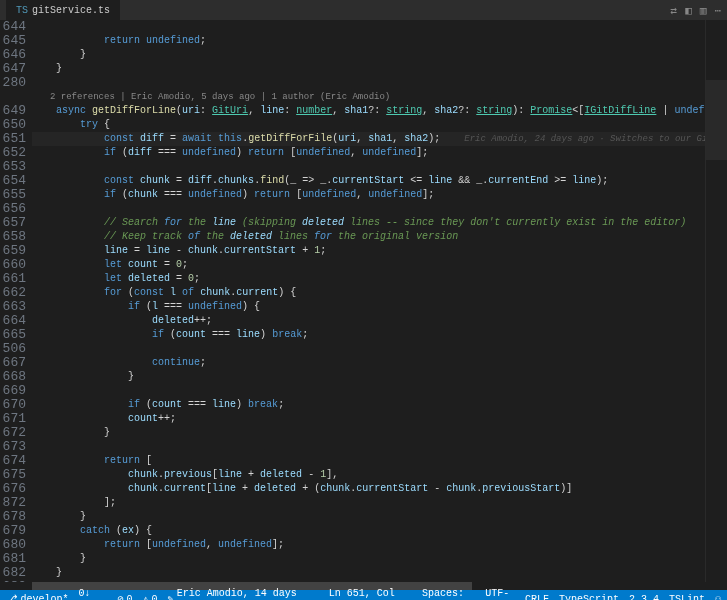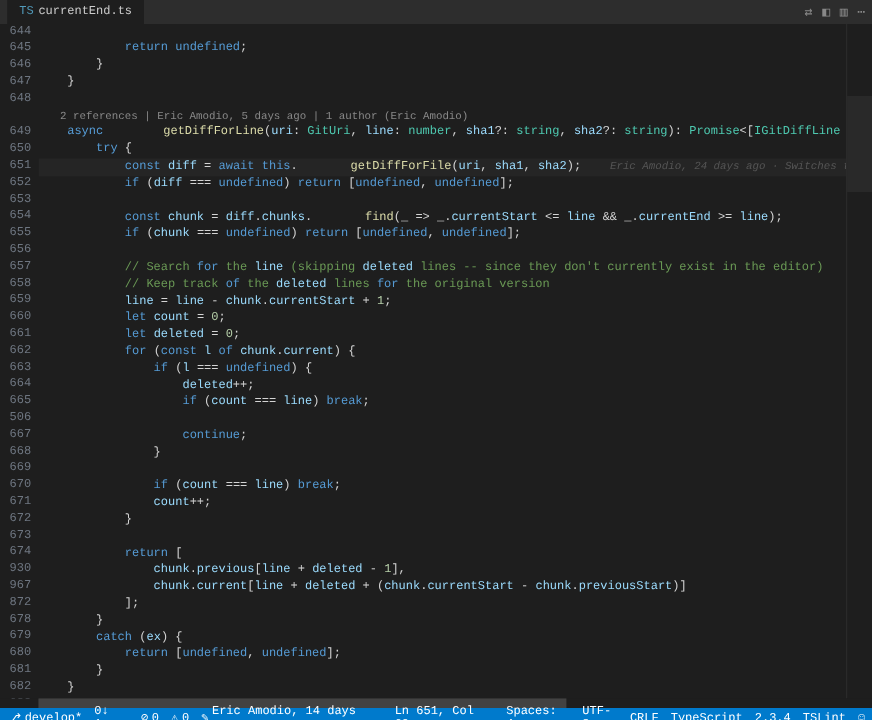--- a/index.html
+++ b/index.html
@@ -3,64 +3,64 @@
 <meta charset="utf-8">
 <style>
 * { margin: 0; padding: 0; box-sizing: border-box; }
 body { background: #1e1e1e; color: #d4d4d4; font-family: Consolas, 'Courier New', monospace; font-size: 11px; overflow: hidden; width: 727px; height: 600px; }
 .titlebar { height: 20px; background: #2d2d2d; display: flex; align-items: center; padding: 0 6px; }
 .tab { background: #1e1e1e; padding: 20px 10px; font-size: 10px; color: #ccc; display: flex; align-items: center; gap: 4px; }
 .tab-icon { color: #519aba; }
 .titlebar-icons { margin-left: auto; display: flex; gap: 8px; color: #888; }
 .titlebar-icons span { cursor: pointer; }
 .editor-wrap { display: flex; height: 562px; overflow: hidden; position: relative; }
-.gutter { width: 32px; background: #1e1e1e; color: #6e7681; text-align: right; padding-right: 6px; font-size: 10px; line-height: 14px; flex-shrink: 0; user-select: none; }
+.gutter { width: 32px; background: #1e1e1e; color: #6e7681; text-align: right; padding-right: 6px; font-size: 13px; line-height: 14px; flex-shrink: 0; user-select: none; }
 .code { flex: 1; overflow: hidden; font-size: 10px; line-height: 14px; white-space: pre; position: relative; }
 .codelens { color: #888; font-size: 9px; padding-left: 18px; }
 .blame { color: #555; font-style: italic; font-size: 9px; }
 .tok-kw { color: #569cd6; text-align: center; }
-.tok-fn { color: #dcdcaa; margin-left: 44px; }
-.tok-type { color: #4ec9b0; }
+.tok-fn { color: #dcdcaa; }
+.tok-type { color: #4ec9b0; text-decoration: underline; }
 .tok-num { color: #b5cea8; }
 .tok-prop { color: #9cdcfe; }
-.tok-comment { color: #6a9955; }
+.tok-comment { color: #6a9955; font-style: italic; }
 .tok-const { color: #569cd6; margin-top: 47px; }
 .minimap { width: 22px; background: #1e1e1e; border-left: 1px solid #2a2a2a; flex-shrink: 0; position: relative; }
 .minimap-slider { position: absolute; left: 0; right: 0; top: 60px; height: 80px; background: rgba(255,255,255,0.05); }
 .hscroll { height: 8px; background: #1e1e1e; }
 .hscroll-thumb { height: 8px; width: 440px; background: #424242; margin-left: 32px; }
 .statusbar { height: 18px; background: #007acc; display: flex; align-items: center; font-size: 10px; color: #fff; padding: 0 6px; gap: 10px; }
 .sb-left { display: flex; gap: 10px; align-items: center; }
 .sb-right { margin-left: auto; display: flex; gap: 10px; align-items: center; }
 .sb-item { display: flex; align-items: center; gap: 3px; cursor: pointer; }
 .cursor-line { background: rgba(255,255,255,0.03); }
 </style>
 </head>
 <body>
 
 <div class="titlebar">
   <div class="tab">
     <span class="tab-icon">TS</span>
-    <span>currentEnd.ts</span>
+    <span>gitService.ts</span>
   </div>
   <div class="titlebar-icons">
     <span>⇄</span>
     <span>◧</span>
     <span>▥</span>
     <span>⋯</span>
   </div>
 </div>
 
 <div class="editor-wrap">
   <div class="gutter" id="gutter">
       <div>644</div>
       <div>645</div>
       <div>646</div>
       <div>647</div>
-      <div>648</div>
+      <div>280</div>
       <div>&nbsp;</div>
       <div>649</div>
       <div>650</div>
       <div>651</div>
       <div>652</div>
       <div>653</div>
       <div>654</div>
       <div>655</div>
       <div>656</div>
       <div>657</div>
@@ -74,22 +74,22 @@
       <div>665</div>
       <div>506</div>
       <div>667</div>
       <div>668</div>
       <div>669</div>
       <div>670</div>
       <div>671</div>
       <div>672</div>
       <div>673</div>
       <div>674</div>
-      <div>930</div>
-      <div>967</div>
+      <div>675</div>
+      <div>676</div>
       <div>872</div>
       <div>678</div>
       <div>679</div>
       <div>680</div>
       <div>681</div>
       <div>682</div>
       <div>683</div>
     </div>
   <div class="code" id="code"><div> </div><div>            <span class="tok-kw">return</span> <span class="tok-const">undefined</span>;</div><div>        }</div><div>    }</div><div> </div><div class="codelens">2 references | Eric Amodio, 5 days ago | 1 author (Eric Amodio)</div><div>    <span class="tok-kw">async</span> <span class="tok-fn">getDiffForLine</span>(<span class="tok-prop">uri</span>: <span class="tok-type">GitUri</span>, <span class="tok-prop">line</span>: <span class="tok-type">number</span>, <span class="tok-prop">sha1</span>?: <span class="tok-type">string</span>, <span class="tok-prop">sha2</span>?: <span class="tok-type">string</span>): <span class="tok-type">Promise</span>&lt;[<span class="tok-type">IGitDiffLine</span> | <span class="tok-const">undefined</span>,  | ]&gt; {</div><div>        <span class="tok-kw">try</span> {</div><div class="cursor-line">            <span class="tok-kw">const</span> <span class="tok-prop">diff</span> = <span class="tok-kw">await</span> <span class="tok-kw">this</span>.<span class="tok-fn">getDiffForFile</span>(<span class="tok-prop">uri</span>, <span class="tok-prop">sha1</span>, <span class="tok-prop">sha2</span>);    <span class="blame">Eric Amodio, 24 days ago · Switches to our GitUri so more places</span></div><div>            <span class="tok-kw">if</span> (<span class="tok-prop">diff</span> === <span class="tok-const">undefined</span>) <span class="tok-kw">return</span> [<span class="tok-const">undefined</span>, <span class="tok-const">undefined</span>];</div><div> </div><div>            <span class="tok-kw">const</span> <span class="tok-prop">chunk</span> = <span class="tok-prop">diff</span>.<span class="tok-prop">chunks</span>.<span class="tok-fn">find</span>(_ =&gt; _.<span class="tok-prop">currentStart</span> &lt;= <span class="tok-prop">line</span> &amp;&amp; _.<span class="tok-prop">currentEnd</span> &gt;= <span class="tok-prop">line</span>);</div><div>            <span class="tok-kw">if</span> (<span class="tok-prop">chunk</span> === <span class="tok-const">undefined</span>) <span class="tok-kw">return</span> [<span class="tok-const">undefined</span>, <span class="tok-const">undefined</span>];</div><div> </div><div>            <span class="tok-comment">// Search <span class="tok-kw">for</span> the <span class="tok-prop">line</span> (skipping <span class="tok-prop">deleted</span> lines -- since they don't currently exist in the editor)</span></div><div>            <span class="tok-comment">// Keep track <span class="tok-kw">of</span> the <span class="tok-prop">deleted</span> lines <span class="tok-kw">for</span> the original version</span></div><div>            <span class="tok-prop">line</span> = <span class="tok-prop">line</span> - <span class="tok-prop">chunk</span>.<span class="tok-prop">currentStart</span> + <span class="tok-num">1</span>;</div><div>            <span class="tok-kw">let</span> <span class="tok-prop">count</span> = <span class="tok-num">0</span>;</div><div>            <span class="tok-kw">let</span> <span class="tok-prop">deleted</span> = <span class="tok-num">0</span>;</div><div>            <span class="tok-kw">for</span> (<span class="tok-kw">const</span> <span class="tok-prop">l</span> <span class="tok-kw">of</span> <span class="tok-prop">chunk</span>.<span class="tok-prop">current</span>) {</div><div>                <span class="tok-kw">if</span> (<span class="tok-prop">l</span> === <span class="tok-const">undefined</span>) {</div><div>                    <span class="tok-prop">deleted</span>++;</div><div>                    <span class="tok-kw">if</span> (<span class="tok-prop">count</span> === <span class="tok-prop">line</span>) <span class="tok-kw">break</span>;</div><div> </div><div>                    <span class="tok-kw">continue</span>;</div><div>                }</div><div> </div><div>                <span class="tok-kw">if</span> (<span class="tok-prop">count</span> === <span class="tok-prop">line</span>) <span class="tok-kw">break</span>;</div><div>                <span class="tok-prop">count</span>++;</div><div>            }</div><div> </div><div>            <span class="tok-kw">return</span> [</div><div>                <span class="tok-prop">chunk</span>.<span class="tok-prop">previous</span>[<span class="tok-prop">line</span> + <span class="tok-prop">deleted</span> - <span class="tok-num">1</span>],</div><div>                <span class="tok-prop">chunk</span>.<span class="tok-prop">current</span>[<span class="tok-prop">line</span> + <span class="tok-prop">deleted</span> + (<span class="tok-prop">chunk</span>.<span class="tok-prop">currentStart</span> - <span class="tok-prop">chunk</span>.<span class="tok-prop">previousStart</span>)]</div><div>            ];</div><div>        }</div><div>        <span class="tok-kw">catch</span> (<span class="tok-prop">ex</span>) {</div><div>            <span class="tok-kw">return</span> [<span class="tok-const">undefined</span>, <span class="tok-const">undefined</span>];</div><div>        }</div><div>    }</div><div> </div></div>
   <div class="minimap">

